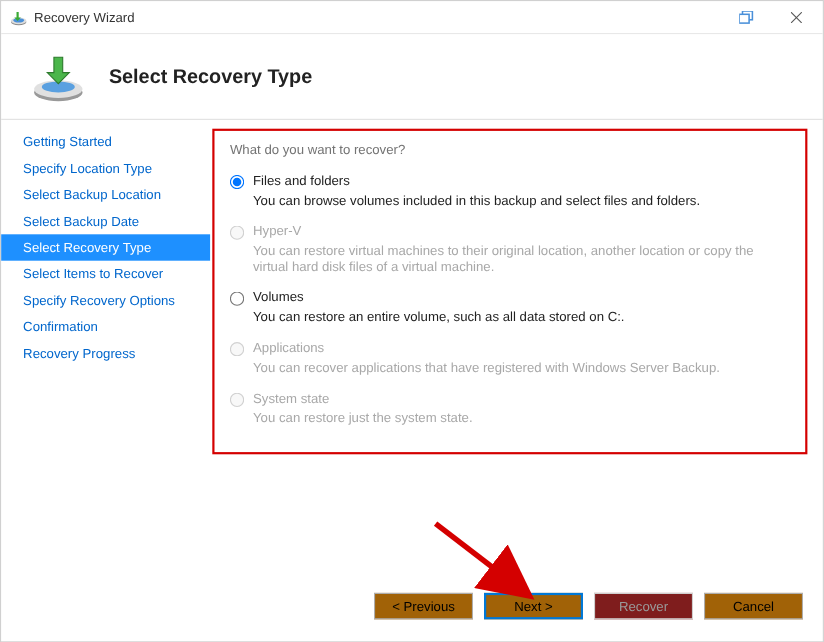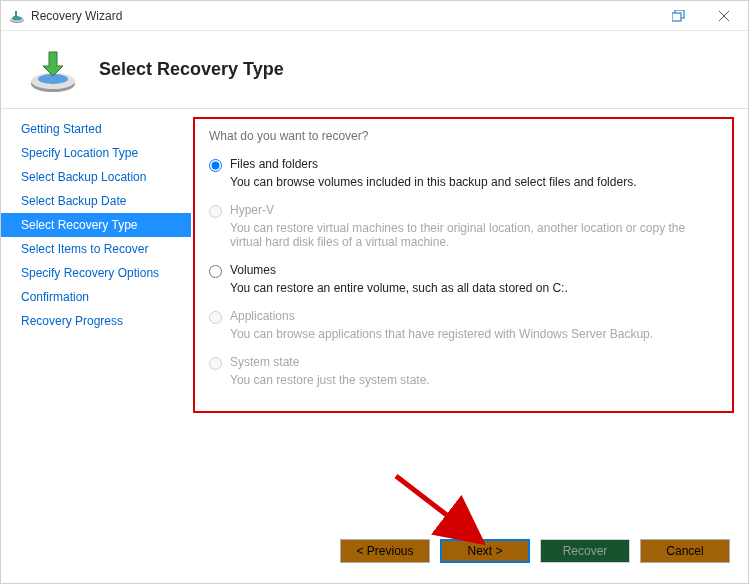--- a/index.html
+++ b/index.html
@@ -92,21 +92,21 @@
   .btn {
     min-width: 90px;
     height: 24px;
     font-size: 12px;
     background: #a16207;
     border: 1px solid #adadad;
     padding: 0 14px;
     cursor: pointer;
   }
   .btn.primary { border: 2px solid #0078d7; }
-  .btn.disabled { color: #9a9a9a; border-color:#cfcfcf; background:#14532d; }
+  .btn.disabled { color: #9a9a9a; border-color:#cfcfcf; background:#7f1d1d; }
   .arrow {
     position: absolute;
     left: 388px; top: 468px;
     pointer-events: none;
   }
 </style>
 </head>
 <body>
 
 <div class="titlebar">
@@ -184,21 +184,21 @@
         <span class="txts">
           <div class="lbl">Volumes</div>
           <div class="desc">You can restore an entire volume, such as all data stored on C:.</div>
         </span>
       </label>
 
       <label class="option disabled">
         <input type="radio" name="recov" disabled="" style="">
         <span class="txts">
           <div class="lbl">Applications</div>
-          <div class="desc">You can browse applications that have registered with Windows Server Backup.</div>
+          <div class="desc">You can recover applications that have registered with Windows Server Backup.</div>
         </span>
       </label>
 
       <label class="option disabled">
         <input type="radio" name="recov" disabled="" style="">
         <span class="txts">
           <div class="lbl">System state</div>
           <div class="desc">You can restore just the system state.</div>
         </span>
       </label>

